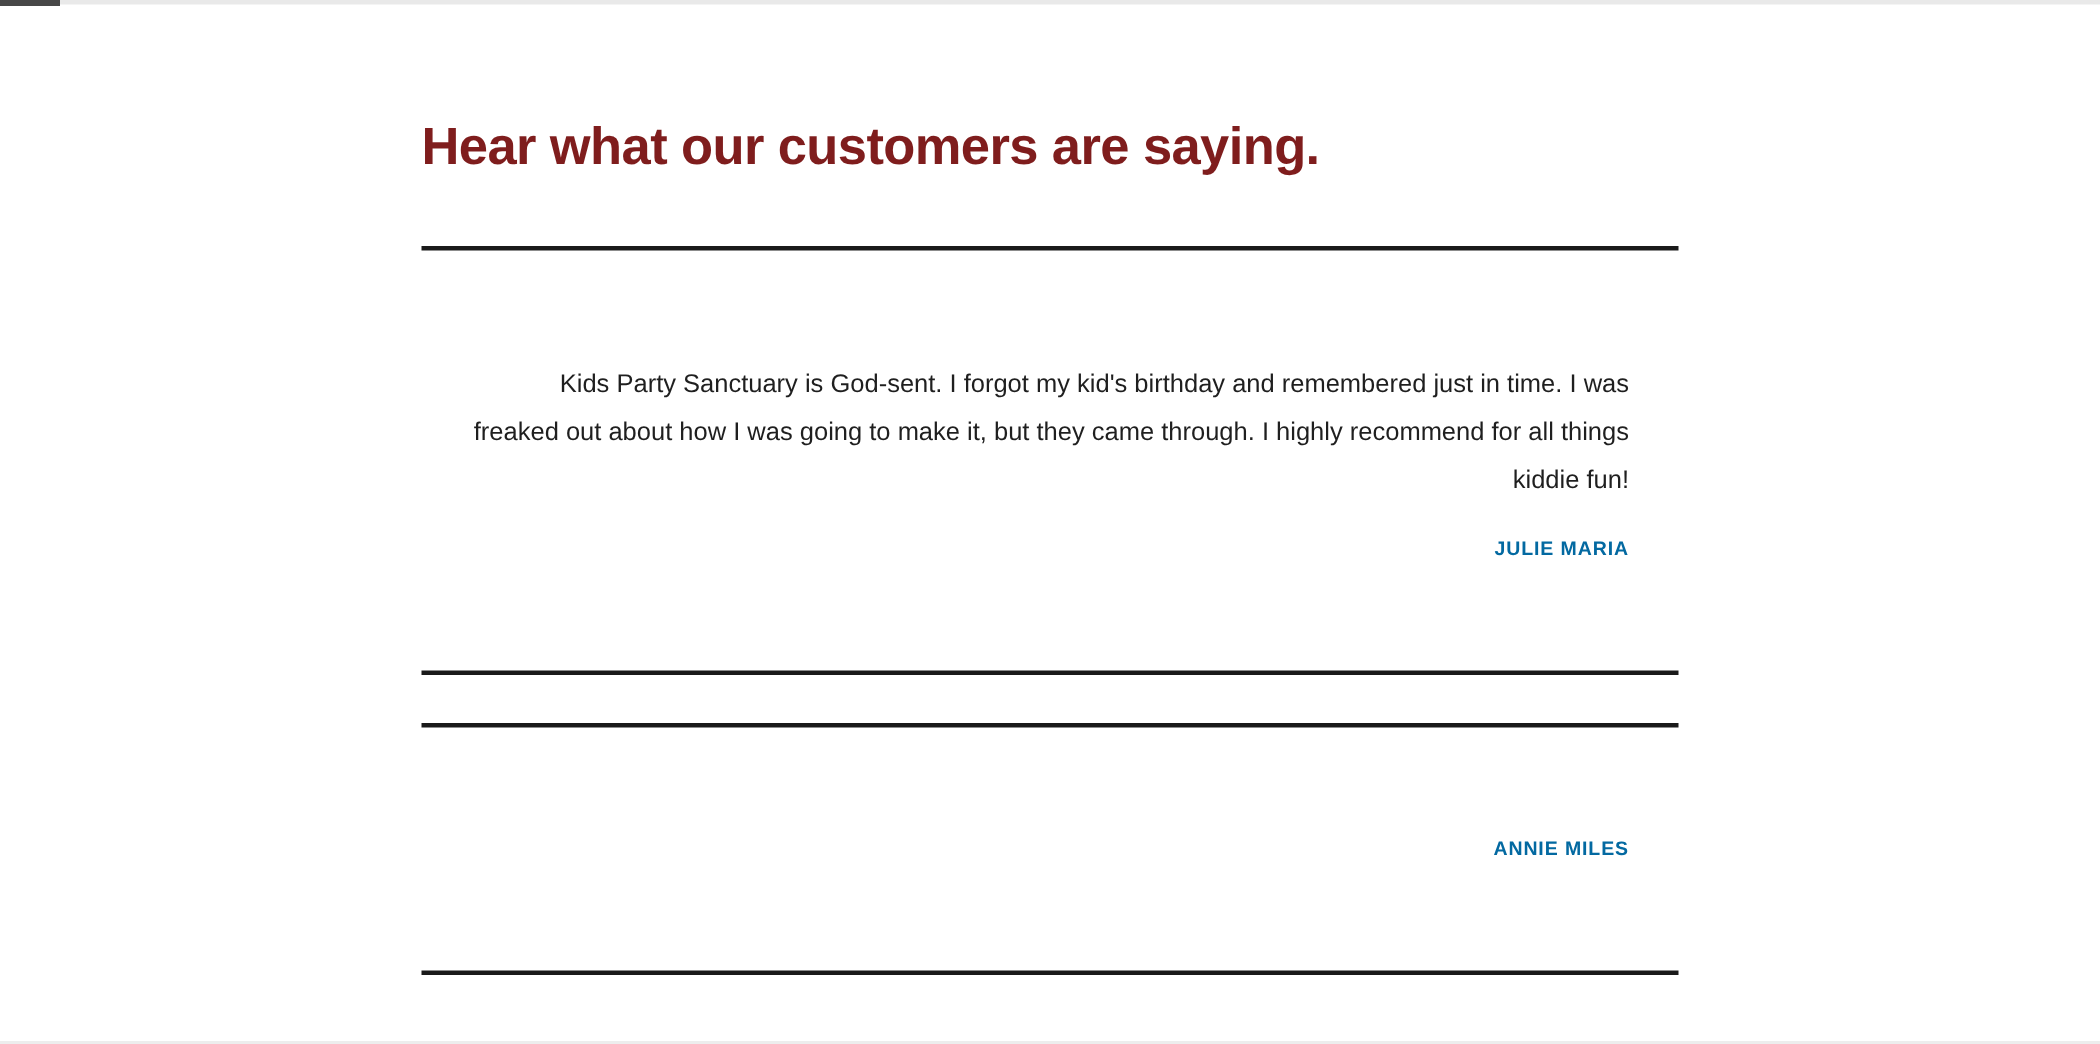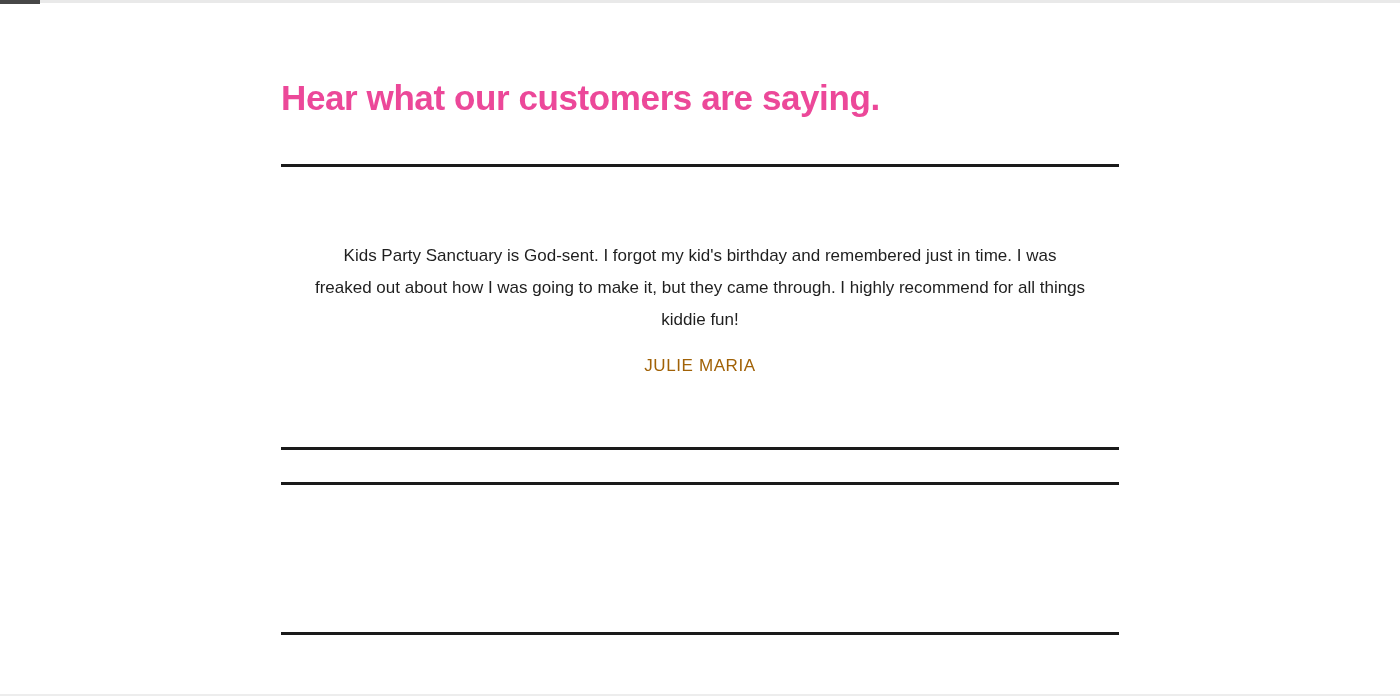--- a/index.html
+++ b/index.html
@@ -34,62 +34,63 @@
     background: #ededed;
   }
   .content {
     width: 838px;
     margin: 0 auto;
   }
   h1.section-heading {
     font-size: 35px;
     line-height: 42px;
     font-weight: bold;
-    color: #ec4899;
+    color: #7f1d1d;
     letter-spacing: -0.4px;
     margin: 77px 0 45px 0;
     text-align: left;
   }
   .testimonial {
     border-top: 3px solid #1a1a1a;
     border-bottom: 3px solid #1a1a1a;
     padding: 73px 33px 74px 33px;
-    text-align: center;
+    text-align: right;
   }
   .testimonial + .testimonial {
     margin-top: 32px;
   }
   .testimonial-quote {
     font-size: 17px;
     line-height: 32px;
     color: #1f1f1f;
     margin: 0 0 22px 0;
     font-weight: 400;
   }
   .testimonial-author {
-    font-size: 17px;
+    font-size: 13px;
     line-height: 15px;
     letter-spacing: 0.6px;
-    color: #a16207;
+    color: #0369a1;
     text-transform: uppercase;
-    font-weight: 400;
+    font-weight: 700;
   }
 </style>
 </head>
 <body>
 
 <div class="chrome-sliver">
   <div class="tab-sliver"></div>
 </div>
 
 <main class="content">
   <h1 class="section-heading">Hear what our customers are saying.</h1>
 
   <article class="testimonial">
     <blockquote class="testimonial-quote">Kids Party Sanctuary is God-sent. I forgot my kid's birthday and remembered just in time. I was freaked out about how I was going to make it, but they came through. I highly recommend for all things kiddie fun!</blockquote>
     <div class="testimonial-author">JULIE MARIA</div>
   </article>
 
   <article class="testimonial">
+    <div class="testimonial-author">ANNIE MILES</div>
   </article>
 </main>
 
 <div class="bottom-edge"></div>
 
 </body></html>

